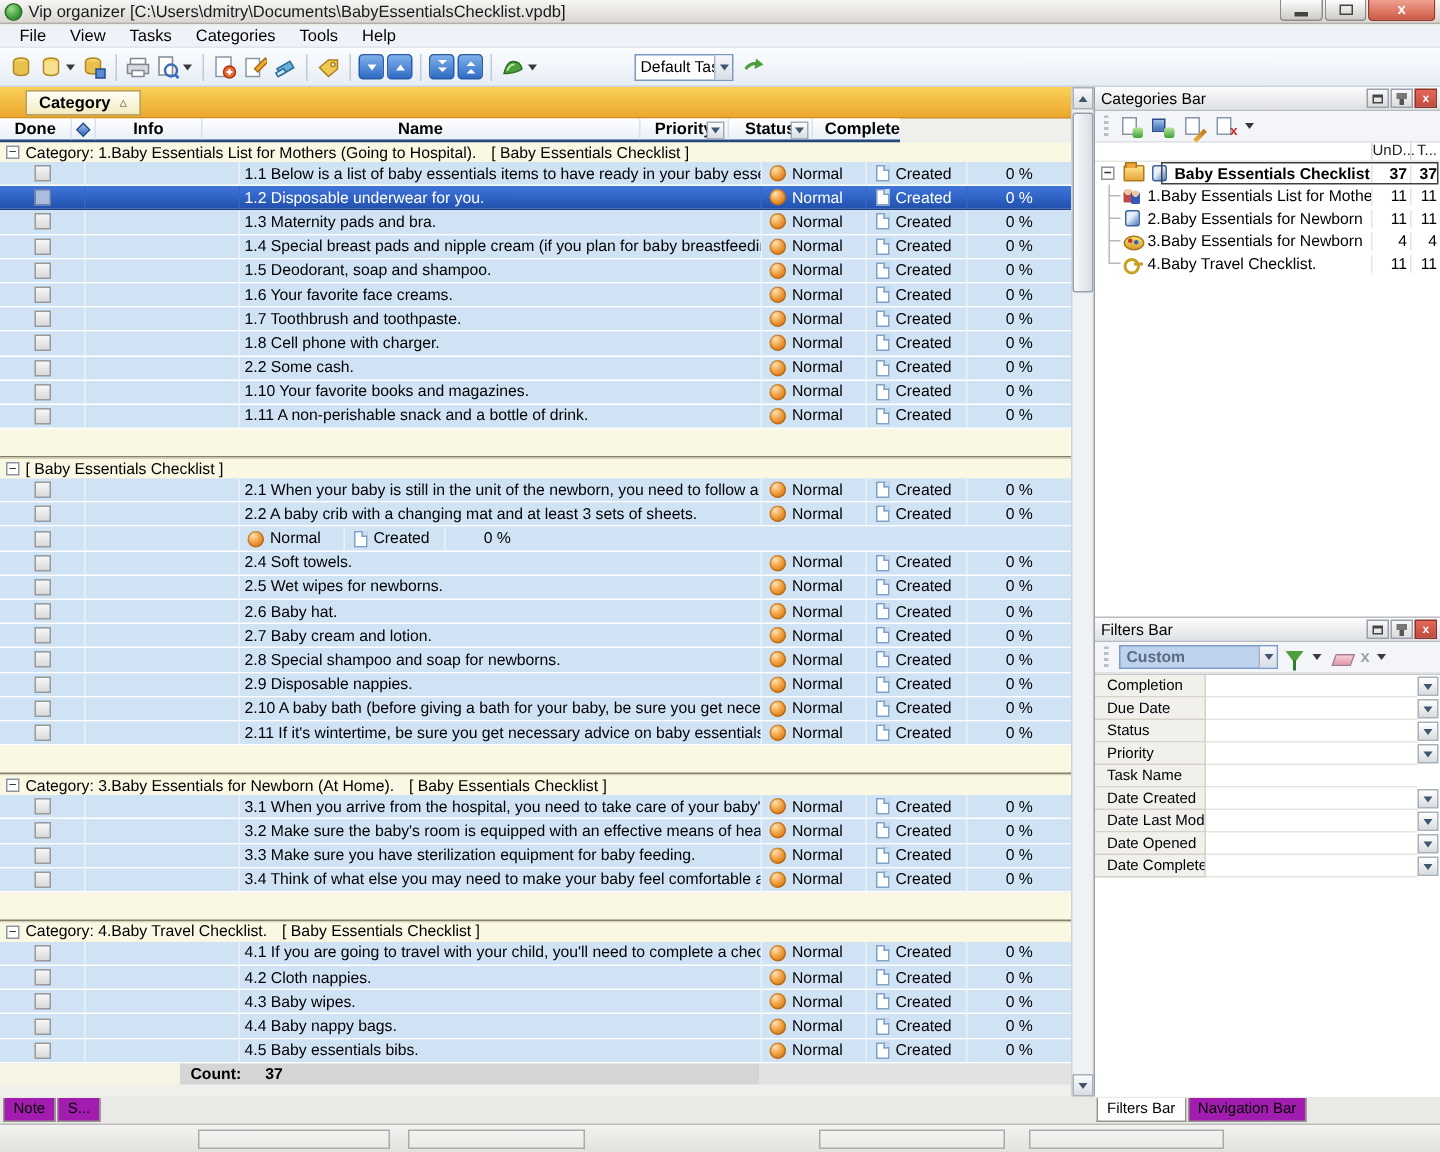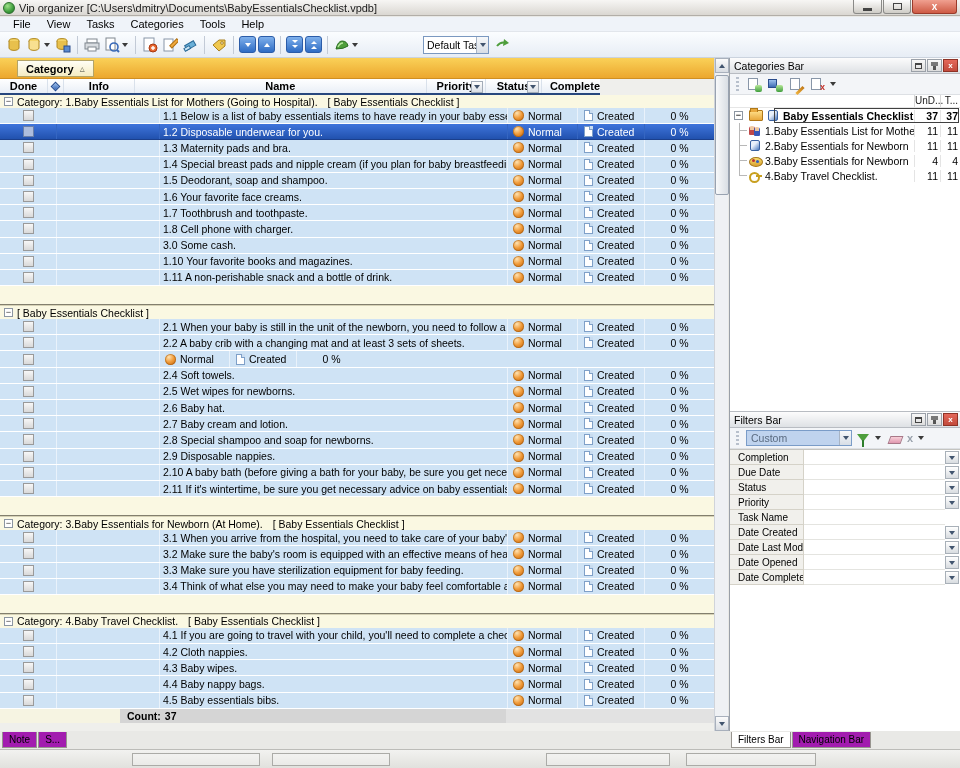--- a/index.html
+++ b/index.html
@@ -89,21 +89,21 @@
   .page { width:9px; height:11px; background:#fff; border:1px solid #7FA0C8; flex:none; position:relative; }
   .page::after { content:""; position:absolute; right:-1px; top:-1px; width:3px; height:3px;
     background:#C9DCF0; border-left:1px solid #7FA0C8; border-bottom:1px solid #7FA0C8; }
   .trow.sel { background:linear-gradient(#3F75DC,#2151AE); color:#fff; border-bottom:1px solid #1B3F8C; }
   .trow.sel > div { border-right-color:#3566C2; }
   .trow.sel .cb { background:#ADBDDD; border-color:#6A7FA8; }
   .ggap { height:20px; background:#FAF8E2; border-bottom:2px groove #D6D2B6; }
   .group:last-child .ggap { display:none; }
   #gfooter { height:14px; display:flex; font-size:10.5px; }
   #gfooter .f1 { width:120px; background:#F6F4E2; }
-  #gfooter .f2 { width:386px; background:#D5D5D5; display:flex; align-items:center; padding-left:7px; gap:4px; }
+  #gfooter .f2 { width:386px; background:#D5D5D5; display:flex; align-items:center; padding-left:7px; gap:16px; }
   #gfooter .f2 b { font-weight:bold; }
   #gfooter .f3 { flex:1; background:#E2E2E2; }
 
   
   #vscroll { position:absolute; left:714px; top:0; width:14px; height:673px; background:#EFF1F4; border-left:1px solid #D0D4DA; }
   .sbtn { position:absolute; left:0; width:14px; height:15px; border:1px solid #A8B0BC;
     background:linear-gradient(#FBFBFB,#D8DCE2); display:flex; align-items:center; justify-content:center; }
   #sb-up { top:0; } #sb-dn { bottom:0; }
   .tri-up { width:0;height:0;border-left:3px solid transparent;border-right:3px solid transparent;border-bottom:4px solid #41546E; }
   .tri-dn { width:0;height:0;border-left:3px solid transparent;border-right:3px solid transparent;border-top:4px solid #41546E; }
@@ -169,21 +169,21 @@
   .tico[data-icon="palette"]::after { content:""; position:absolute; left:4px; top:5px; width:3px; height:3px;
     background:#C03030; border-radius:50%; box-shadow:4px 1px 0 #3060C0; }
   .tico[data-icon="key"]::before { content:""; position:absolute; left:1px; top:3px; width:7px; height:7px;
     border:2px solid #C8A020; border-radius:50%; }
   .tico[data-icon="key"]::after { content:""; position:absolute; left:8px; top:6px; width:6px; height:2px;
     background:#C8A020; box-shadow:3px 2px 0 -1px #C8A020; }
 
   
   #filterspanel { position:absolute; left:0; top:353px; width:230px; bottom:0; background:#fff; border-top:1px solid #B8BCC2; }
   #customcombo { width:106px; height:16px; border:1px solid #7A9CC8; background:#BFD3EE; display:flex; align-items:center; }
-  #customcombo .val { flex:1; padding-left:4px; color:#5A6B80; font-size:10.5px; }
+  #customcombo .val { flex:1; padding-left:4px; color:#5A6B80; font-size:10.5px;font-weight:bold; }
   .eraser { width:13px; height:8px; background:linear-gradient(#F8D0D8,#E098B0); border:1px solid #A87888;
     transform:skewX(-20deg); margin-top:3px; }
   .xgray { color:#9AA2AC; font-weight:bold; font-size:11px; line-height:11px; }
   .funnel { width:0; height:0; border-left:6px solid transparent; border-right:6px solid transparent;
     border-top:8px solid #4E9E3C; position:relative; }
   .funnel::after { content:""; position:absolute; left:-1px; top:-2px; width:2px; height:7px; background:#2E7E2C; }
   #filtergrid { border-top:1px solid #C4C4C0; }
   .frow { height:15px; display:flex;text-align:right; }
   .frow .flabel { width:74px; background:#F1F0EC; border-right:1px solid #D5D2C8; border-bottom:1px solid #D5D2C8;
     font-size:10px; padding-left:8px; display:flex; align-items:center; white-space:nowrap; overflow:hidden; }
@@ -530,21 +530,21 @@
                   <span>Created</span>
                 </div>
                   <div class="c-comp">0 %</div>
                 </div>
 
                 <div class="trow">
                   <div class="c-done">
                   <span class="cb"></span>
                 </div>
                   <div class="c-info"></div>
-                  <div class="c-name">3.0 Some cash.</div>
+                  <div class="c-name">2.2 Some cash.</div>
                   <div class="c-pri">
                   <span class="ball"></span>
                   <span>Normal</span>
                 </div>
                   <div class="c-st">
                   <span class="page"></span>
                   <span>Created</span>
                 </div>
                   <div class="c-comp">0 %</div>
                 </div>

